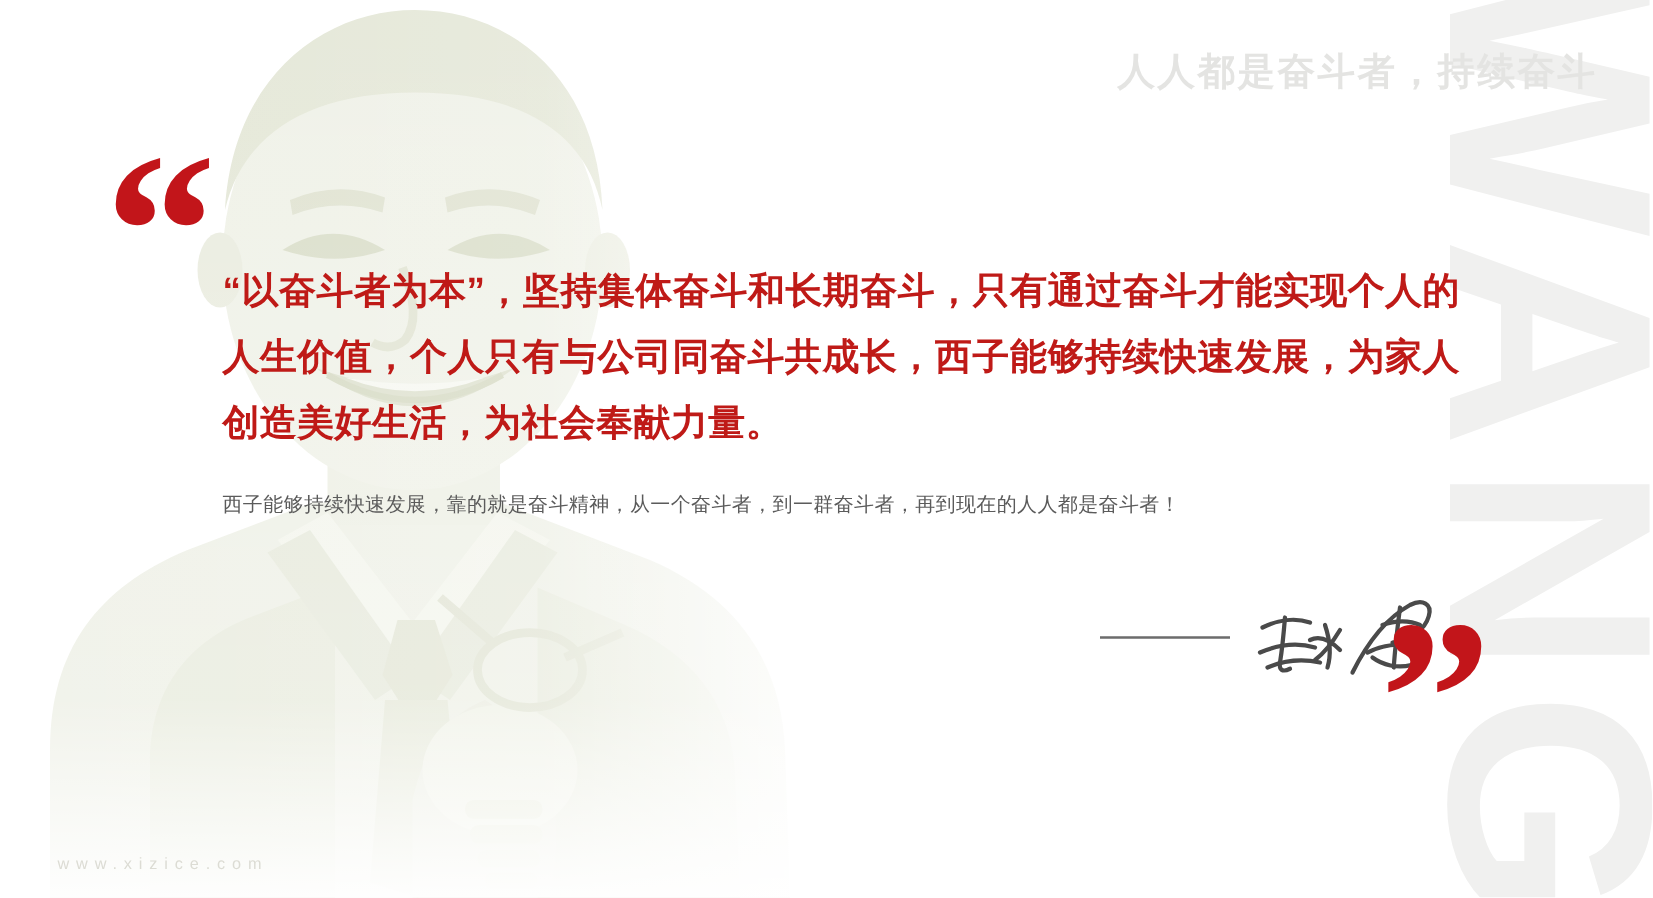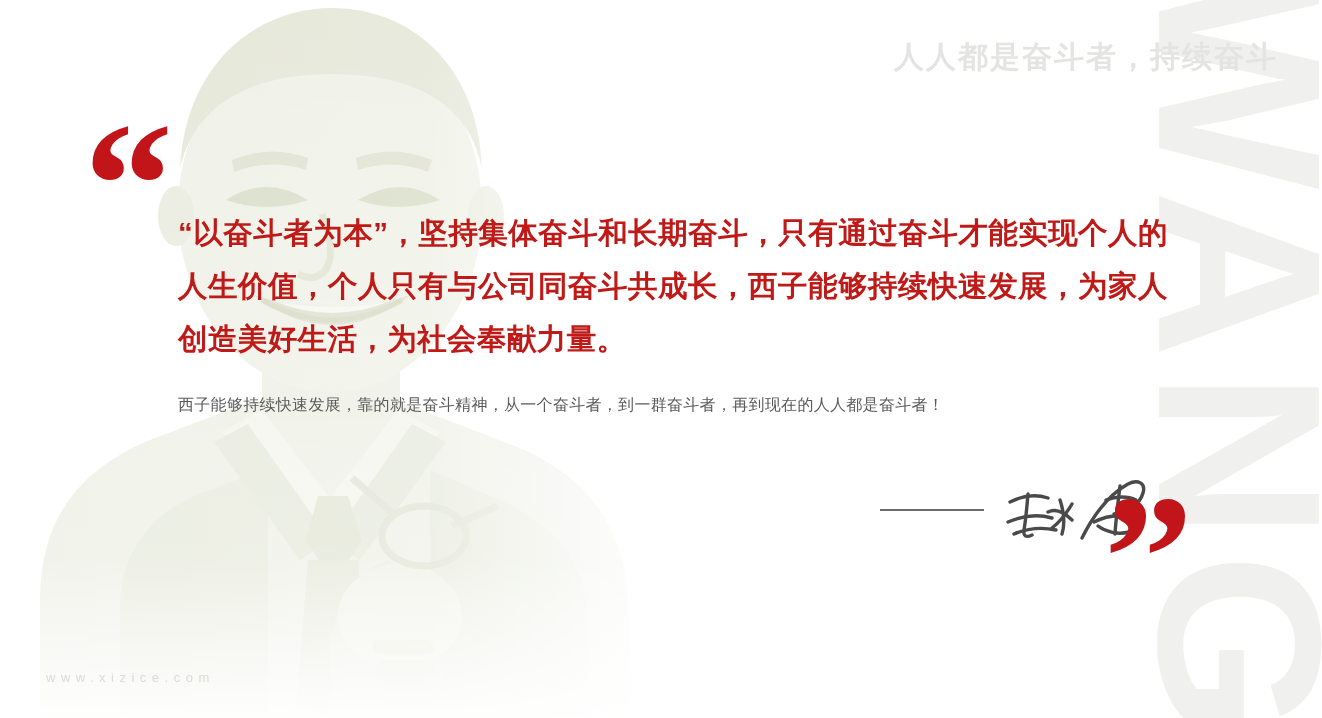--- a/index.html
+++ b/index.html
@@ -150,21 +150,21 @@
     flex: 0 0 auto;
     width: 150px;
     height: 76px;
   }
   .sig-mark svg { display: block; }
 
   
   .footer-url {
     position: absolute;
     left: 46px;
-    bottom: 33px;
+    bottom: 20px;
     font-size: 13px;
     letter-spacing: 5.5px;
     color: #dcdcd4;
     font-weight: 400;
     white-space: nowrap;
   }
 </style>
 </head>
 <body>
 

